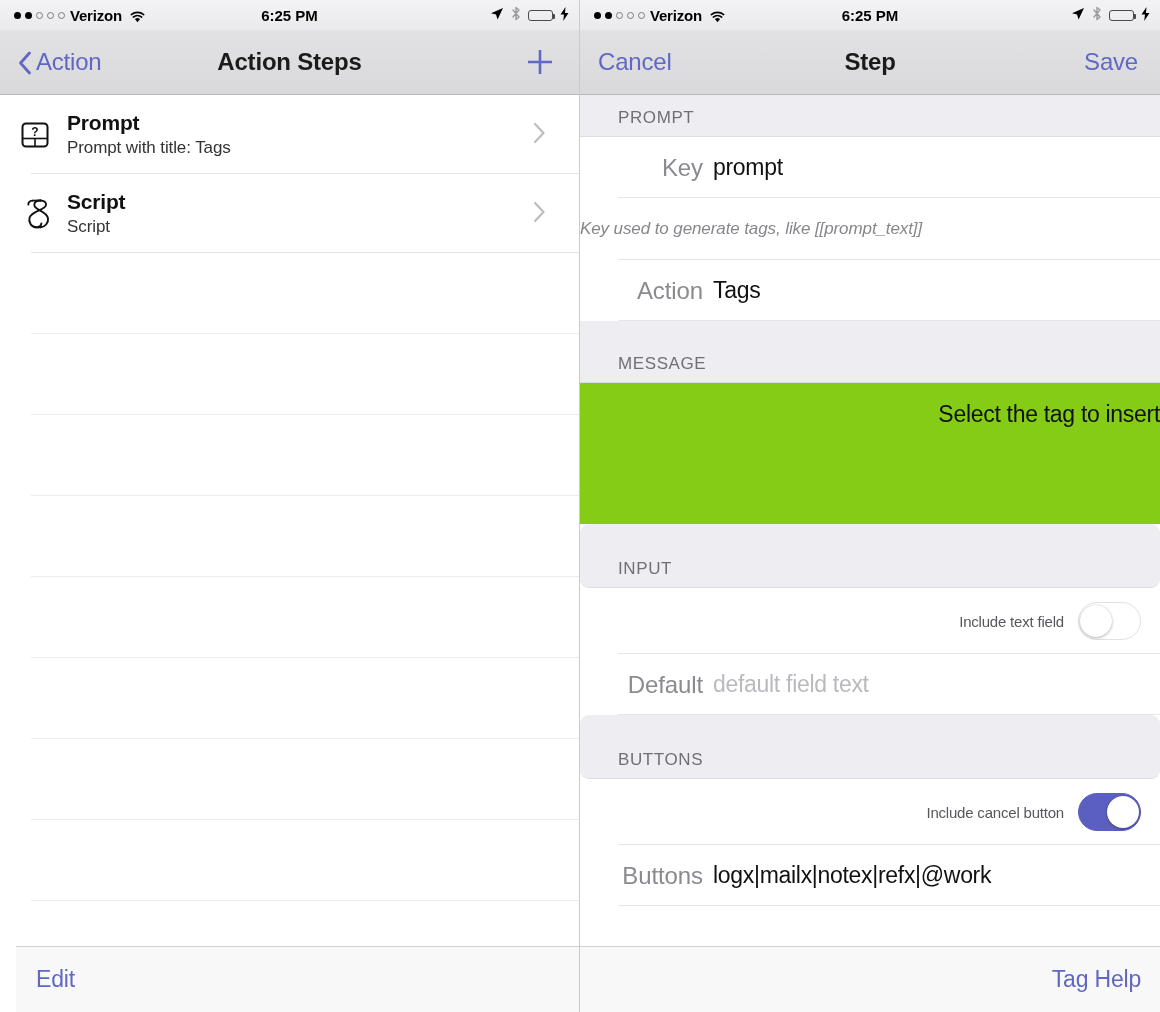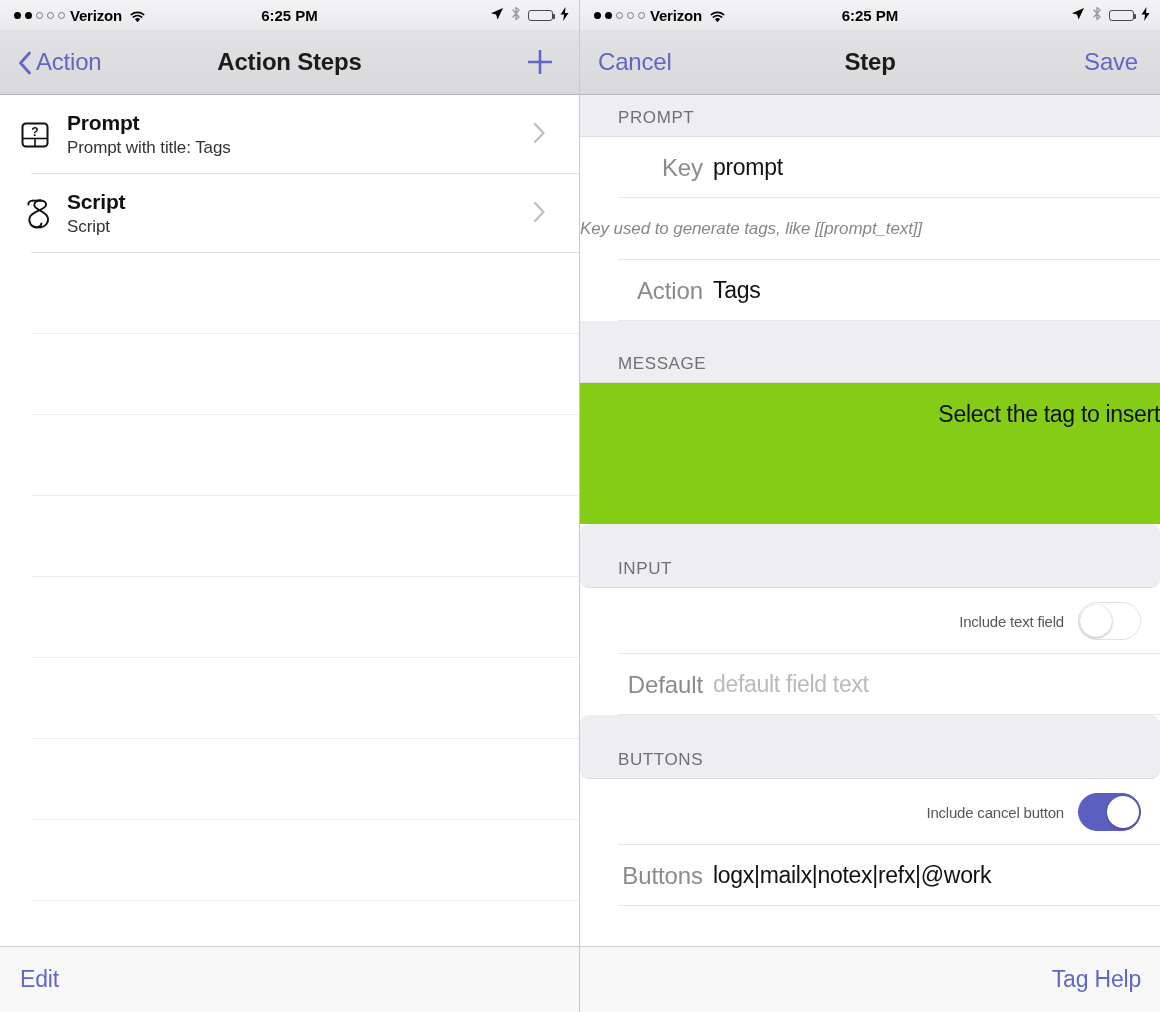--- a/index.html
+++ b/index.html
@@ -73,21 +73,21 @@
   .row-chev{position:absolute;right:33px;top:50%;transform:translateY(-50%);}
   .emptyrow{position:relative;height:81px;}
   .emptyrow .sep{position:absolute;left:31px;right:0;bottom:0;height:1px;background:#ececee;}
 
   
   .toolbar{
     position:absolute;left:0;right:0;bottom:0;height:66px;
     background:#f8f8f9;border-top:1px solid #cfcfd3;
     display:flex;align-items:center;box-sizing:border-box;
   }
-  .toolbar.left-tb{padding-left:20px;justify-content:flex-start;}
+  .toolbar.left-tb{padding-left:20px;justify-content:flex-start;margin-left:16px;}
   .toolbar.right-tb{padding-right:19px;justify-content:flex-end;}
   .toolbar-link{font-size:23px;color:#6067c4;letter-spacing:-0.2px;cursor:pointer;}
 
   
   .form{position:relative;background:#fff;}
   .section-head{
     height:42px;background:#eeeef2;border-bottom:1px solid #dcdce1;
     display:flex;align-items:flex-end;padding:0 0 8px 38px;box-sizing:border-box;
     font-size:17px;color:#6f6f76;letter-spacing:0.6px;
   }

